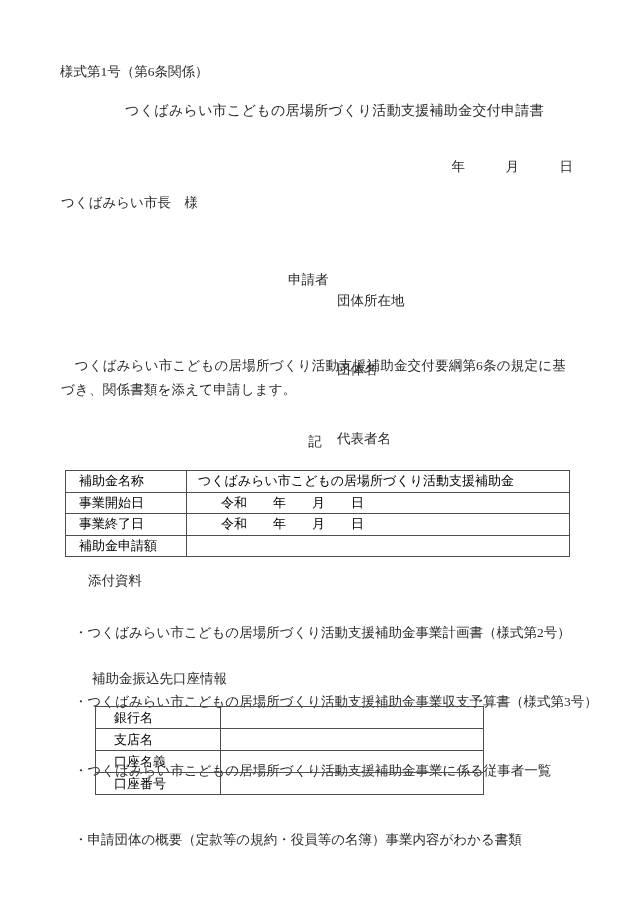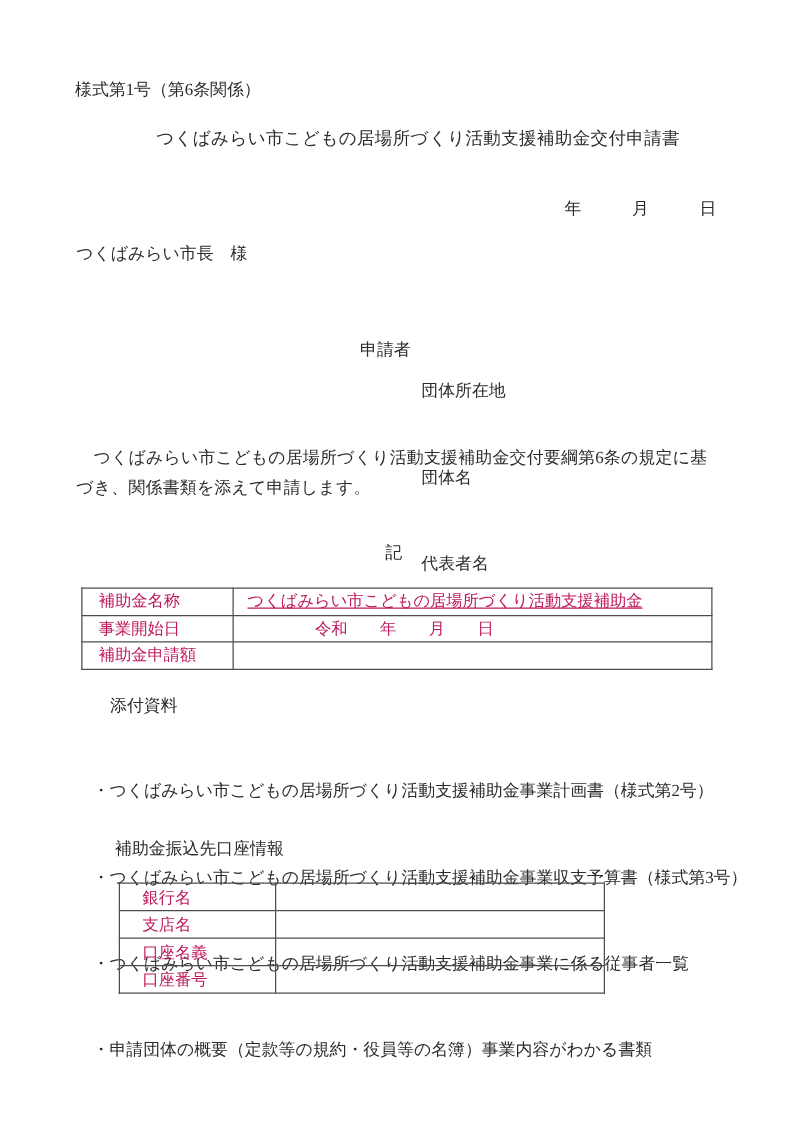--- a/index.html
+++ b/index.html
@@ -18,51 +18,51 @@
     overflow: hidden;
   }
   .abs { position: absolute; white-space: pre; }
 
   .form-number { left: 60px; top: 63px; }
   .doc-title   { left: 125px; top: 102px; font-size: 14px; letter-spacing: 0.3px; }
   .date-line   { right: 57px; top: 158px; margin-left: 46px; }
   .addressee   { left: 61px; top: 194px; }
 
   .applicant-label { left: 288px; top: 255px; margin-top: 16px; }
-  .applicant-fields { left: 337px; top: 255px; line-height: 23px; }
+  .applicant-fields { left: 337px; top: 243px; line-height: 23px; }
 
   .body-text {
     left: 61px; top: 354px; width: 514px;
     line-height: 23.5px;
     white-space: normal;
     letter-spacing: 0.2px;
   }
 
   .ki-heading { left: 0; top: 433px; width: 630px; text-align: center; white-space: normal; }
 
   table.doc-table {
     position: absolute;
     border-collapse: collapse;
     table-layout: fixed;
     font-size: 13px;
-    color: #be185d;
+    color: #000000;
   }
   table.doc-table td {
     border: 1px solid #4d4d4d;
     padding: 0;
     overflow: hidden;
     white-space: pre;
   }
   .subsidy-table { left: 65px; top: 470px; width: 505px; }
   .subsidy-table td { height: 20.5px; }
   .subsidy-table td.label-cell { width: 107px; padding-left: 13px; }
-  .subsidy-table td.value-name { padding-left: 11px; text-decoration: underline; }
-  .subsidy-table td.value-date { padding-left: 65px; }
+  .subsidy-table td.value-name { padding-left: 11px; }
+  .subsidy-table td.value-date { padding-left: 34px; }
 
-  .attachments-heading { left: 88px; top: 556px; }
+  .attachments-heading { left: 88px; top: 572px; }
   .attachments-list { left: 74px; top: 575px; line-height: 23px; }
 
   .bank-heading { left: 92px; top: 670px; }
   .bank-table { left: 95px; top: 689px; width: 389px; margin-top: 17px; }
   .bank-table td { height: 21px; }
   .bank-table td.label-cell { width: 106px; padding-left: 18px; }
 </style>
 </head>
 <body>
 
@@ -88,20 +88,24 @@
   <div class="abs ki-heading">記</div>
 
   <table class="doc-table subsidy-table">
     <tbody>
       <tr>
         <td class="label-cell">補助金名称</td>
         <td class="value-name">つくばみらい市こどもの居場所づくり活動支援補助金</td>
       </tr>
       <tr>
         <td class="label-cell">事業開始日</td>
+        <td class="value-date">令和　　年　　月　　日</td>
+      </tr>
+      <tr>
+        <td class="label-cell">事業終了日</td>
         <td class="value-date">令和　　年　　月　　日</td>
       </tr>
       <tr>
         <td class="label-cell">補助金申請額</td>
         <td></td>
       </tr>
     </tbody>
   </table>
 
   <div class="abs attachments-heading">添付資料</div>

